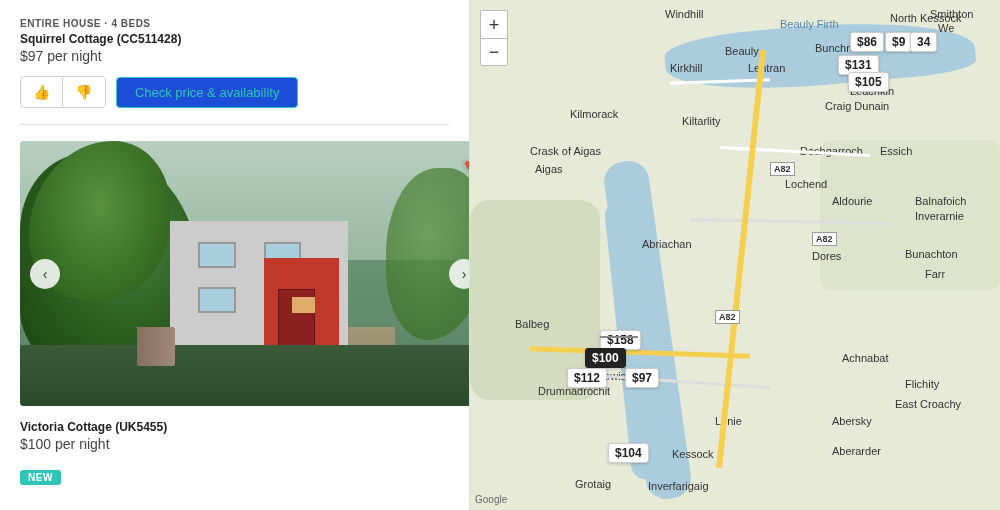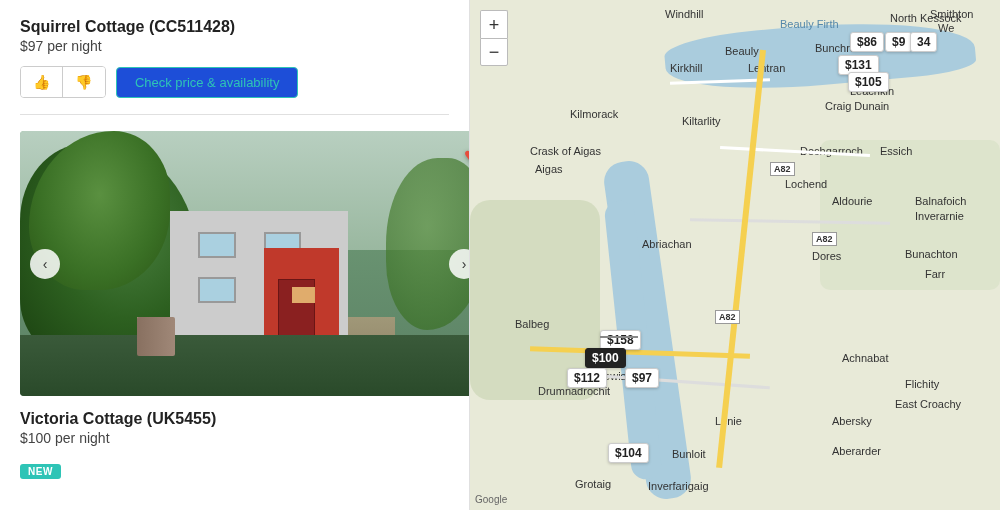--- a/index.html
+++ b/index.html
@@ -23,21 +23,21 @@
     .listing-type {
       font-size: 10px;
       font-weight: 700;
       color: #555;
       letter-spacing: 0.5px;
       text-transform: uppercase;
       margin-bottom: 3px;
     }
 
     .listing-title {
-      font-size: 16px;
+      font-size: 12px;
       font-weight: 700;
       color: #222;
       margin-bottom: 2px;
     }
 
     .listing-price {
       font-size: 14px;
       color: #444;
       margin-bottom: 12px;
     }
@@ -247,20 +247,21 @@
       color: #333;
       z-index: 5;
     }
   </style>
 </head>
 <body>
 
 <div class="left-panel">
 
   <div class="listing-card">
+    <div class="listing-type">ENTIRE HOUSE · 4 BEDS</div>
     <div class="listing-title">Squirrel Cottage (CC511428)</div>
     <div class="listing-price">$97 per night</div>
     <div class="card-actions">
       <div class="thumbs-group">
         <button class="thumb-btn">👍</button>
         <button class="thumb-btn">👎</button>
       </div>
       <button class="check-btn">Check price &amp; availability</button>
     </div>
   </div>
@@ -368,21 +369,21 @@
     <div class="map-label" style="top:248px;left:435px;">Bunachton</div>
     <div class="map-label" style="top:268px;left:455px;">Farr</div>
     <div class="map-label" style="top:318px;left:45px;">Balbeg</div>
     <div class="map-label" style="top:352px;left:372px;">Achnabat</div>
     <div class="map-label" style="top:370px;left:128px;">Lewiston</div>
     <div class="map-label" style="top:385px;left:44px;padding-left:24px;">Drumnadrochit</div>
     <div class="map-label" style="top:415px;left:245px;">Lenie</div>
     <div class="map-label" style="top:415px;left:362px;">Abersky</div>
     <div class="map-label" style="top:378px;left:435px;">Flichity</div>
     <div class="map-label" style="top:398px;left:425px;">East Croachy</div>
-    <div class="map-label" style="top:448px;left:202px;">Bunloit</div>
+    <div class="map-label" style="top:448px;left:202px;">Kessock</div>
     <div class="map-label" style="top:445px;left:362px;">Aberarder</div>
     <div class="map-label" style="top:478px;left:105px;">Grotaig</div>
     <div class="map-label" style="top:480px;left:178px;">Inverfarigaig</div>
 
     <div class="map-label" style="top:8px;left:460px;">Smithton</div>
     <div class="map-label" style="top:22px;left:468px;">We</div>
 
     <div class="price-marker" style="top:32px;left:380px;">$86</div>
     <div class="price-marker" style="top:32px;left:415px;">$9</div>
     <div class="price-marker" style="top:32px;left:440px;">34</div>

